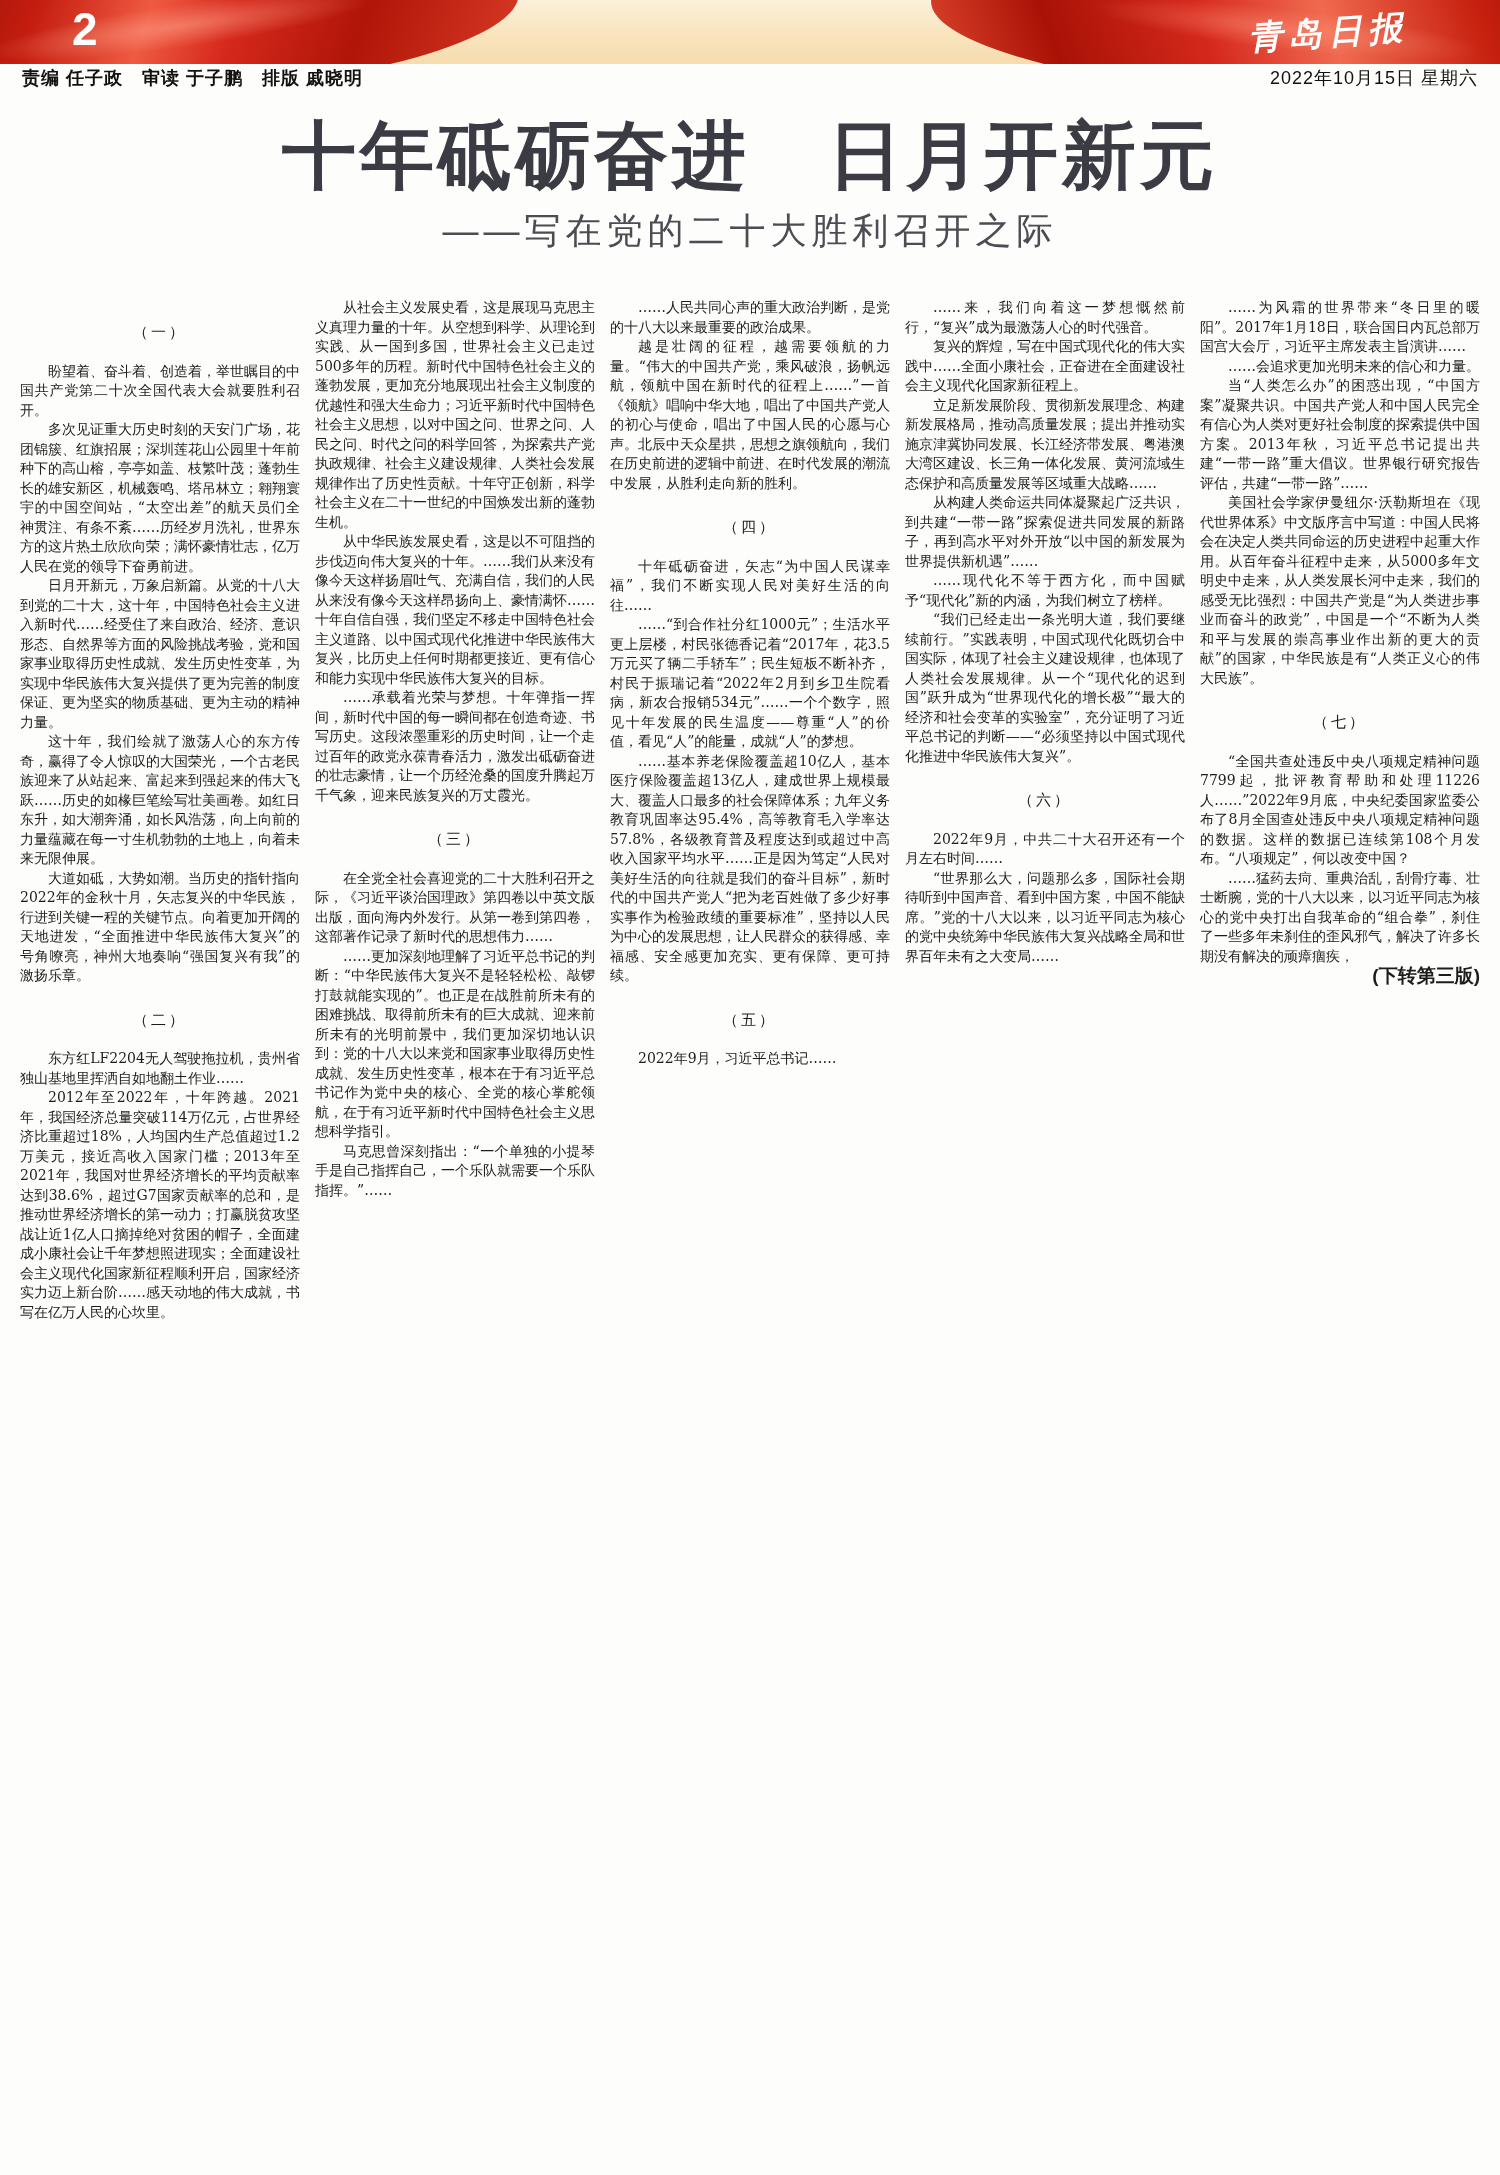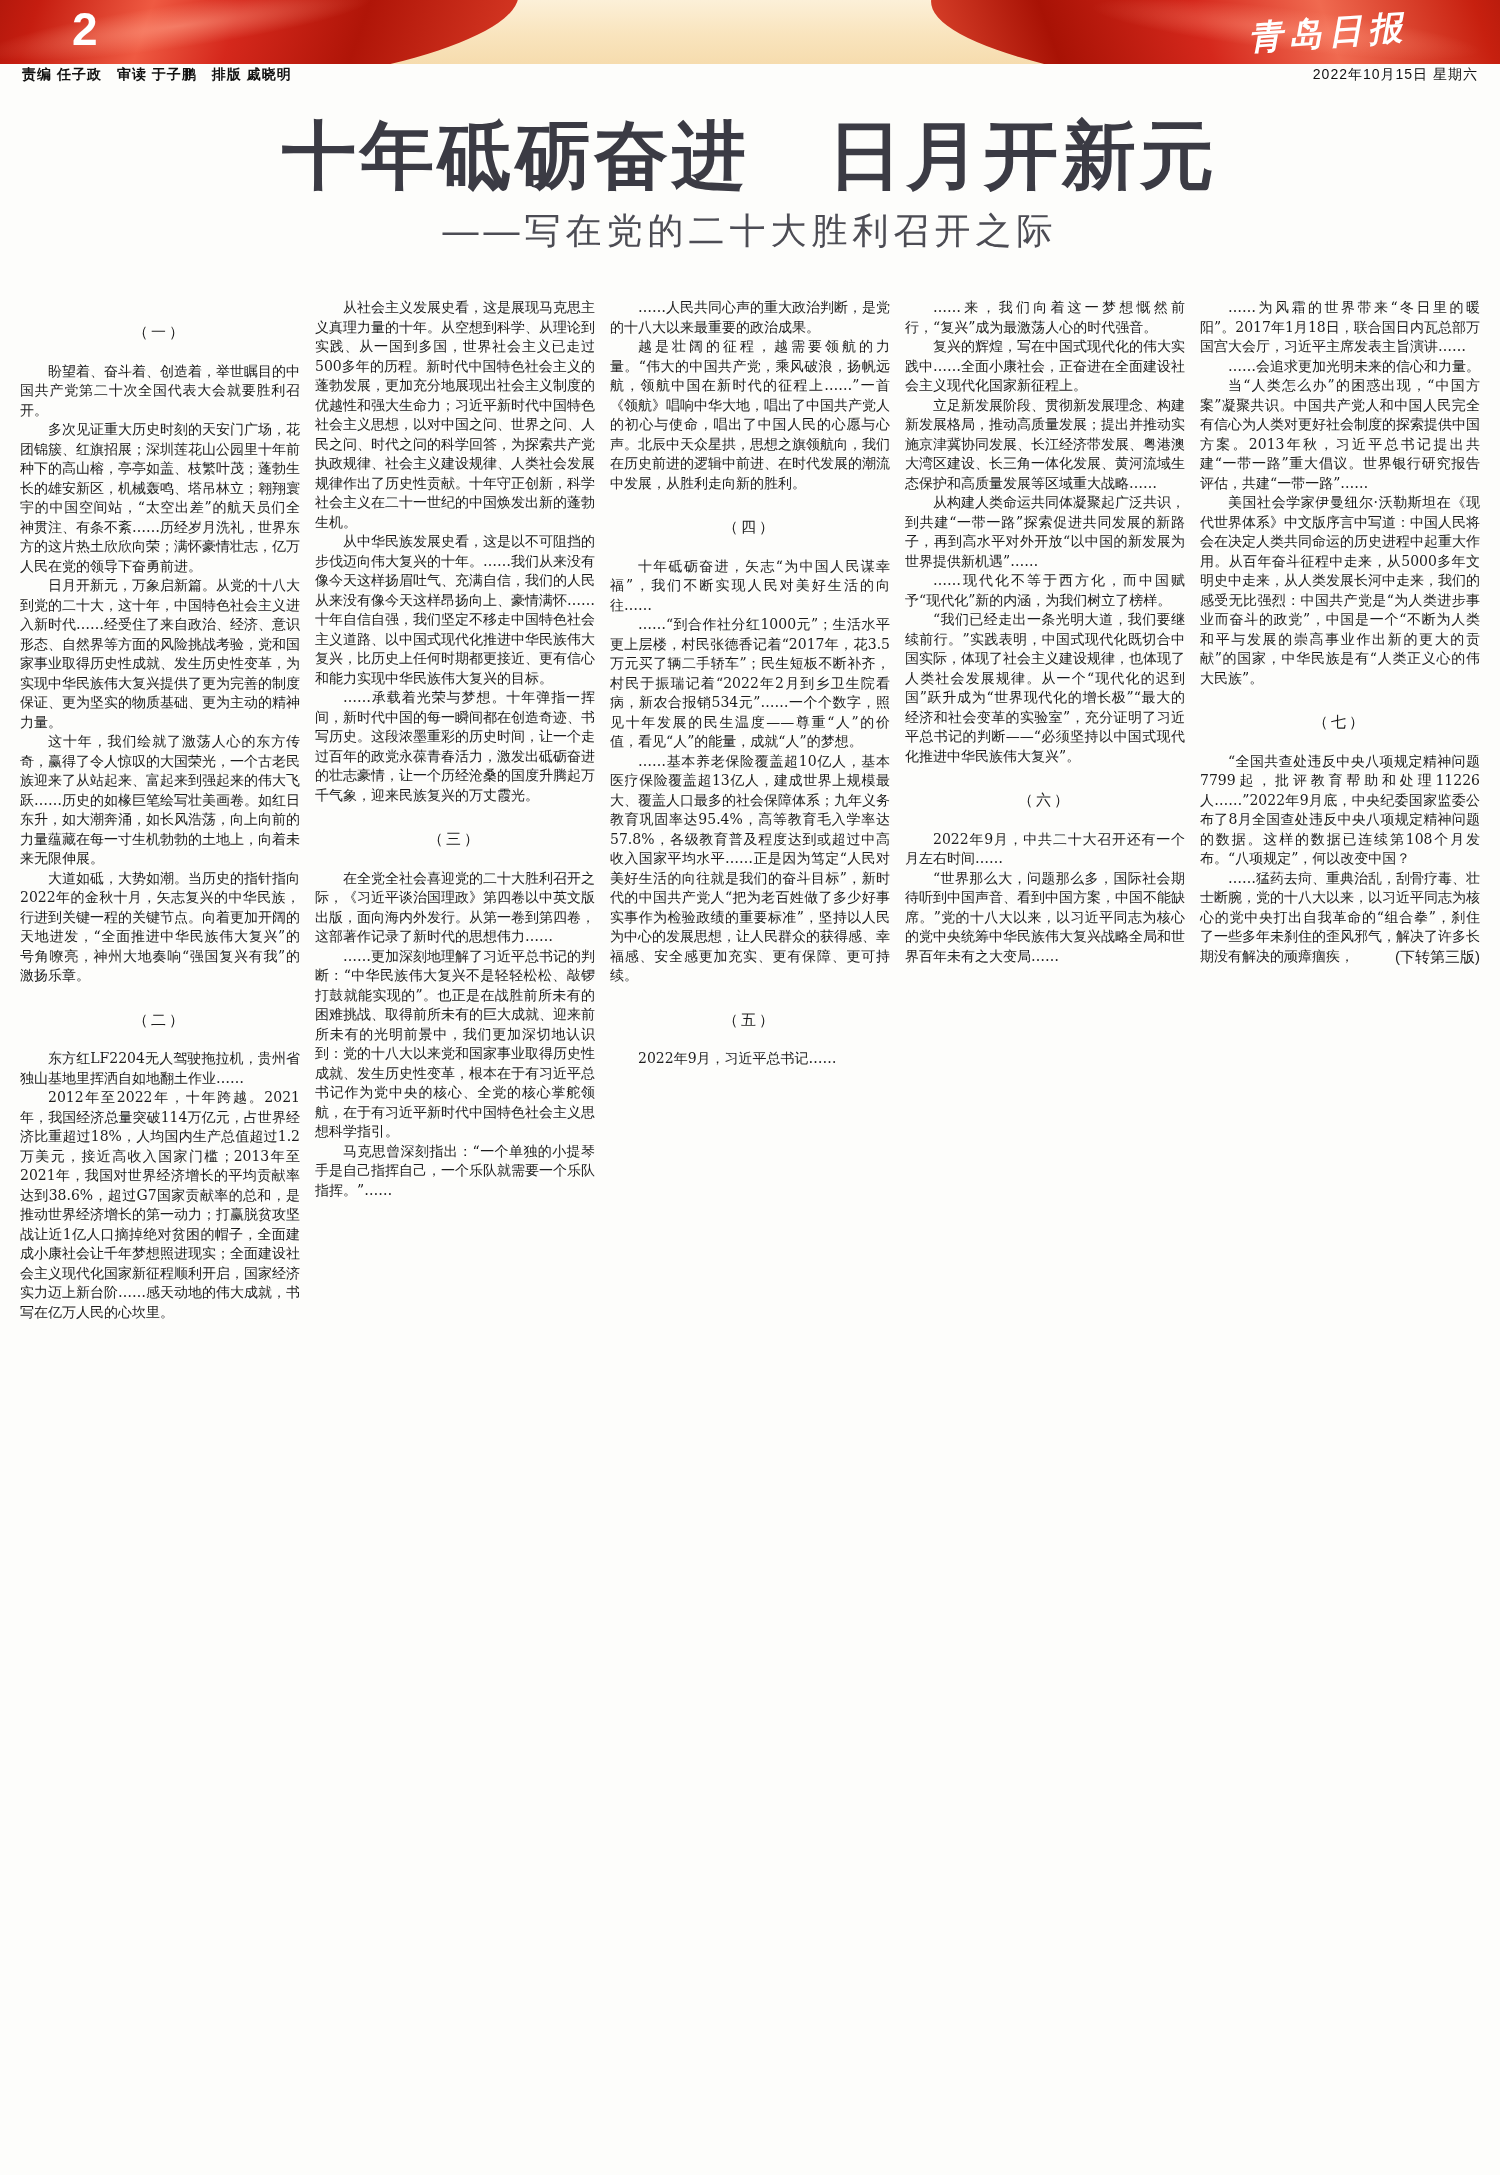--- a/index.html
+++ b/index.html
@@ -21,36 +21,36 @@
        background:radial-gradient(ellipse,rgba(255,150,125,.5),rgba(255,150,125,0) 70%);transform:rotate(4deg);}
   .page-num{position:absolute;left:72px;top:2px;font-family:"Liberation Sans",sans-serif;
        font-size:46px;font-weight:bold;color:#ffffff;z-index:5;}
   .banner-title{position:absolute;left:50%;top:3px;transform:translateX(-50%);z-index:4;white-space:nowrap;
        font-family:"Liberation Serif",serif;font-weight:bold;font-size:52px;letter-spacing:12px;color:#d5281e;}
   .masthead{position:absolute;right:92px;top:10px;z-index:5;white-space:nowrap;
        font-family:"DejaVu Serif",serif;font-style:italic;font-weight:bold;font-size:34px;
        letter-spacing:6px;color:#ffffff;transform:rotate(-4deg);}
   
   .info-row{display:flex;justify-content:space-between;height:24px;padding:2px 22px 0;
-       font-family:"Liberation Sans",sans-serif;font-size:14px;color:#111;}
+       font-family:"Liberation Sans",sans-serif;font-size:18px;color:#111;}
   .editors{font-weight:bold;letter-spacing:1px;}
   .date{letter-spacing:1px;}
   
   .headline{height:202px;text-align:center;overflow:hidden;}
   .headline h1{margin:16px 0 0;font-family:"Liberation Serif",serif;font-weight:bold;
        font-size:74px;line-height:100px;letter-spacing:4px;color:#3b3b44;}
   .headline h2{margin:2px 12px 0;font-weight:400;font-family:"Liberation Sans",sans-serif;
        font-size:36px;line-height:46px;letter-spacing:5px;color:#4c4c54;}
   .author{margin-top:4px;font-size:17px;line-height:26px;font-weight:bold;color:#222;}
   
   .columns{display:flex;gap:15px;padding:6px 20px 0;height:1858px;overflow:hidden;}
   .col{flex:1 1 0;min-width:0;font-size:14px;line-height:19.5px;text-align:justify;color:#1c1c1c;}
   .para{margin:0;text-indent:2em;}
   .marker{text-align:center;padding:25px 0 19px;font-size:15px;letter-spacing:3px;color:#1c1c1c;}
-  .cont-note{float:right;font-family:"Liberation Sans",sans-serif;font-weight:normal;font-size:15px;}
+  .cont-note{float:right;font-family:"Liberation Sans",sans-serif;font-weight:bold;font-size:19px;}
 </style>
 </head>
 <body>
 
 <div class="page">
 
   <header class="banner">
     <div class="silk silk-left"></div>
     <div class="silk silk-right"></div>
     <div class="page-num">2</div>

